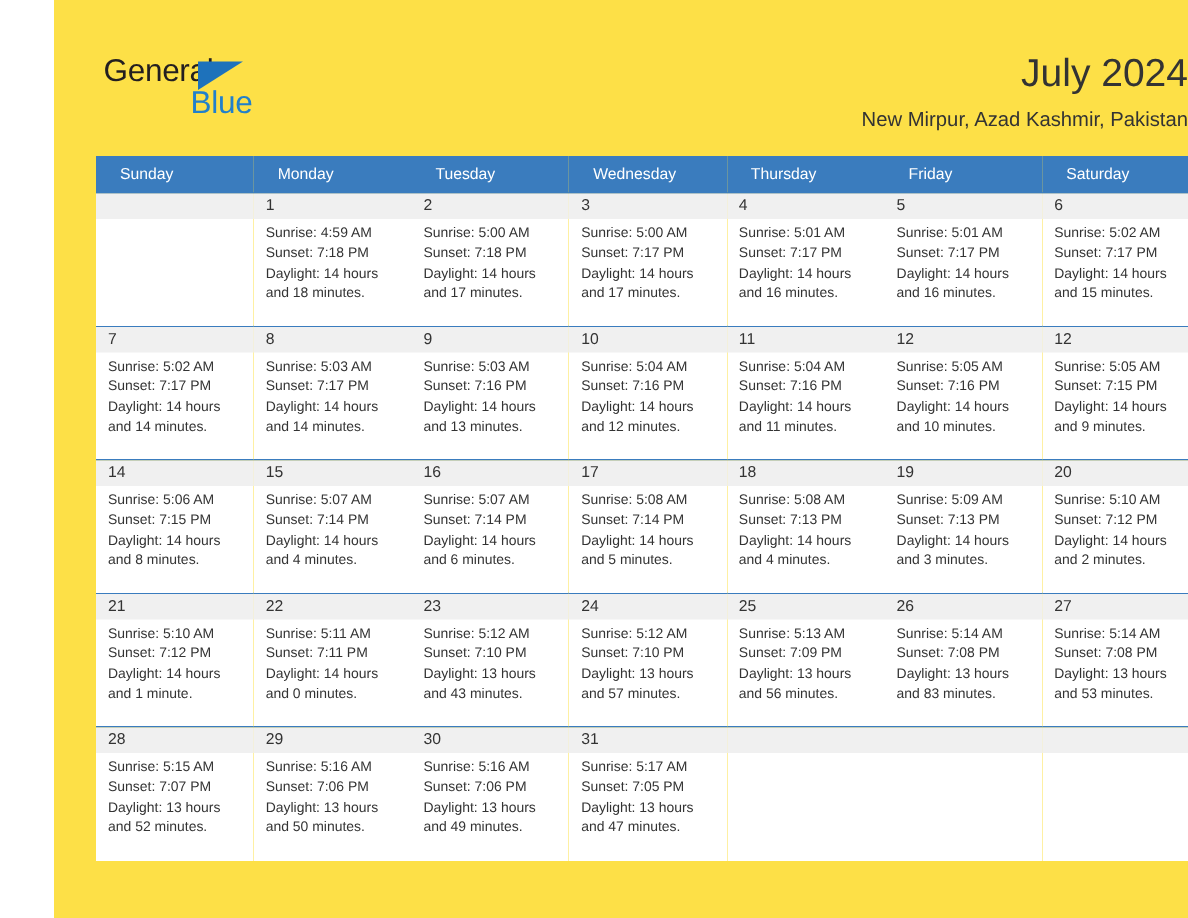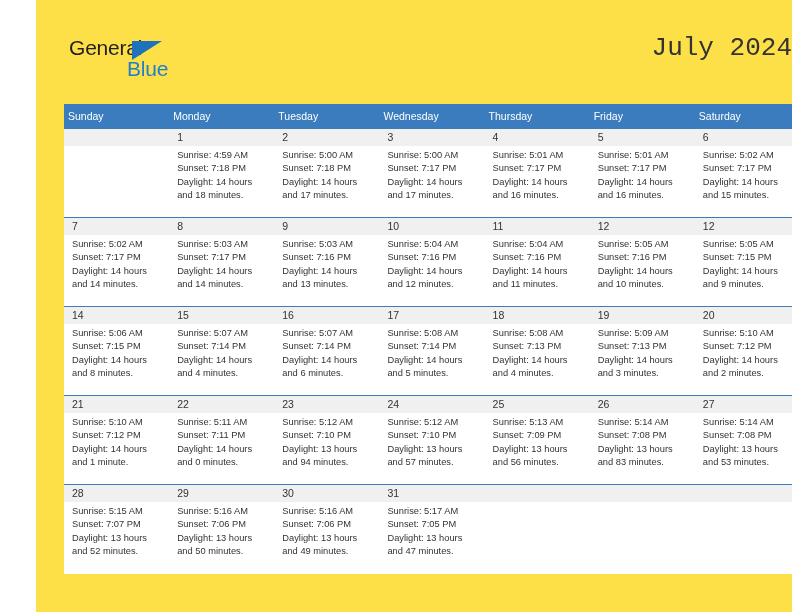--- a/index.html
+++ b/index.html
@@ -57,21 +57,20 @@
     font-size: 21px;
     letter-spacing: -0.2px;
     color: #2180cb;
     font-family: Liberation Sans, sans-serif;
   }
   .title-block {
     position: absolute;
     right: 36px;
     top: 32px;
     text-align: right;
-    font-family: Liberation Mono, monospace;
   }
   .cal-title {
     font-size: 26px;
     color: #333333;
     line-height: 32px;
     font-weight: normal;
     margin: 0;
   }
   .cal-subtitle {
     font-size: 13.5px;
@@ -89,21 +88,21 @@
     width: 736px;
     border-collapse: collapse;
     table-layout: fixed;
   }
   .calendar th {
     background: #3a7cbe;
     color: #ffffff;
     font-size: 10.5px;
     font-weight: normal;
     text-align: left;
-    padding: 6px 0 6px 4px;
+    padding: 6px 0 6px 16px;
     height: 22px;
     border: none;
   }
   .calendar td {
     vertical-align: top;
     padding: 0;
     border: none;
     width: 105.14px;
     height: 89px;
     border-top: 1px solid #3a7cbe;
@@ -137,20 +136,21 @@
   <div class="header">
 
     <div class="logo">
       <span class="logo-general">General</span>
       <span class="logo-triangle"></span>
       <span class="logo-blue">Blue</span>
     </div>
 
     <div class="title-block">
       <h1 class="cal-title">July 2024</h1>
+      <p class="cal-subtitle">New Mirpur, Azad Kashmir, Pakistan</p>
     </div>
 
   </div>
 
   <table class="calendar">
     <thead>
       <tr id="weekday-row">
           <th>Sunday</th>
           <th>Monday</th>
           <th>Tuesday</th>
@@ -374,21 +374,21 @@
               <div>Daylight: 14 hours</div>
               <div>and 0 minutes.</div>
             </div>
           </td>
           <td class="daycell">
             <div class="daynum-band">23</div>
             <div class="cell-body">
               <div>Sunrise: 5:12 AM</div>
               <div>Sunset: 7:10 PM</div>
               <div>Daylight: 13 hours</div>
-              <div>and 94 minutes.</div>
+              <div>and 43 minutes.</div>
             </div>
           </td>
           <td class="daycell">
             <div class="daynum-band">24</div>
             <div class="cell-body">
               <div>Sunrise: 5:12 AM</div>
               <div>Sunset: 7:10 PM</div>
               <div>Daylight: 13 hours</div>
               <div>and 57 minutes.</div>
             </div>

